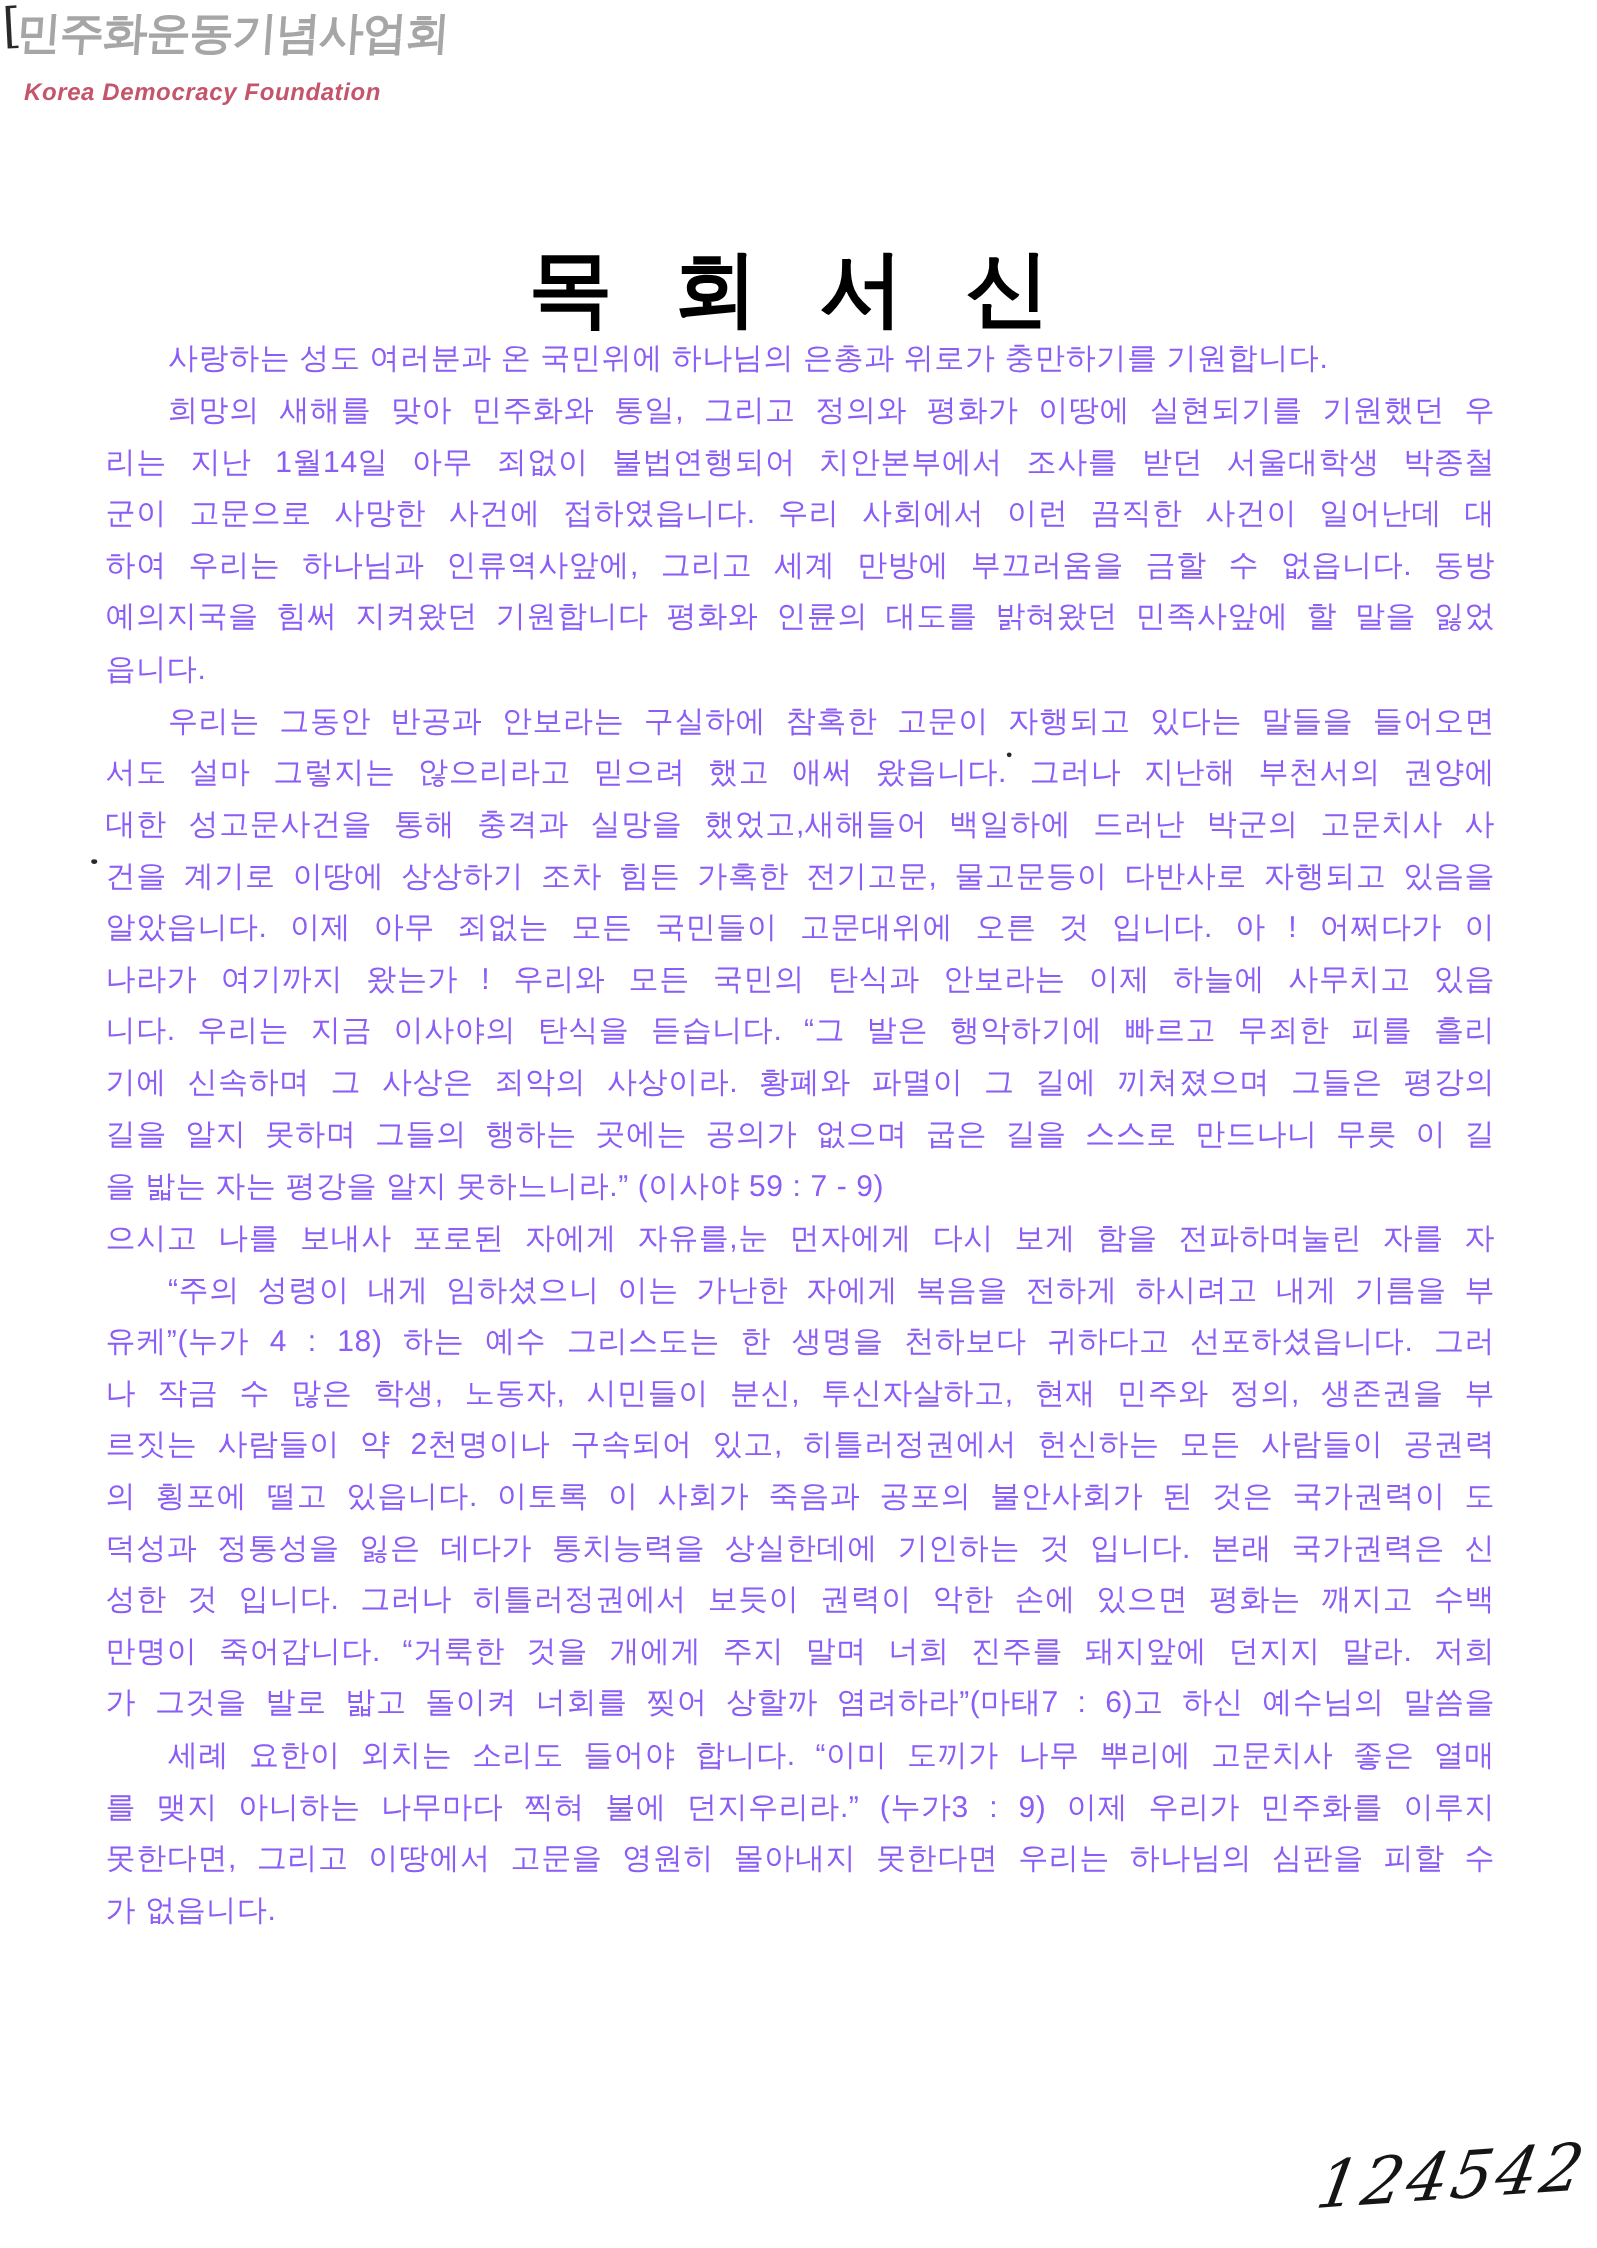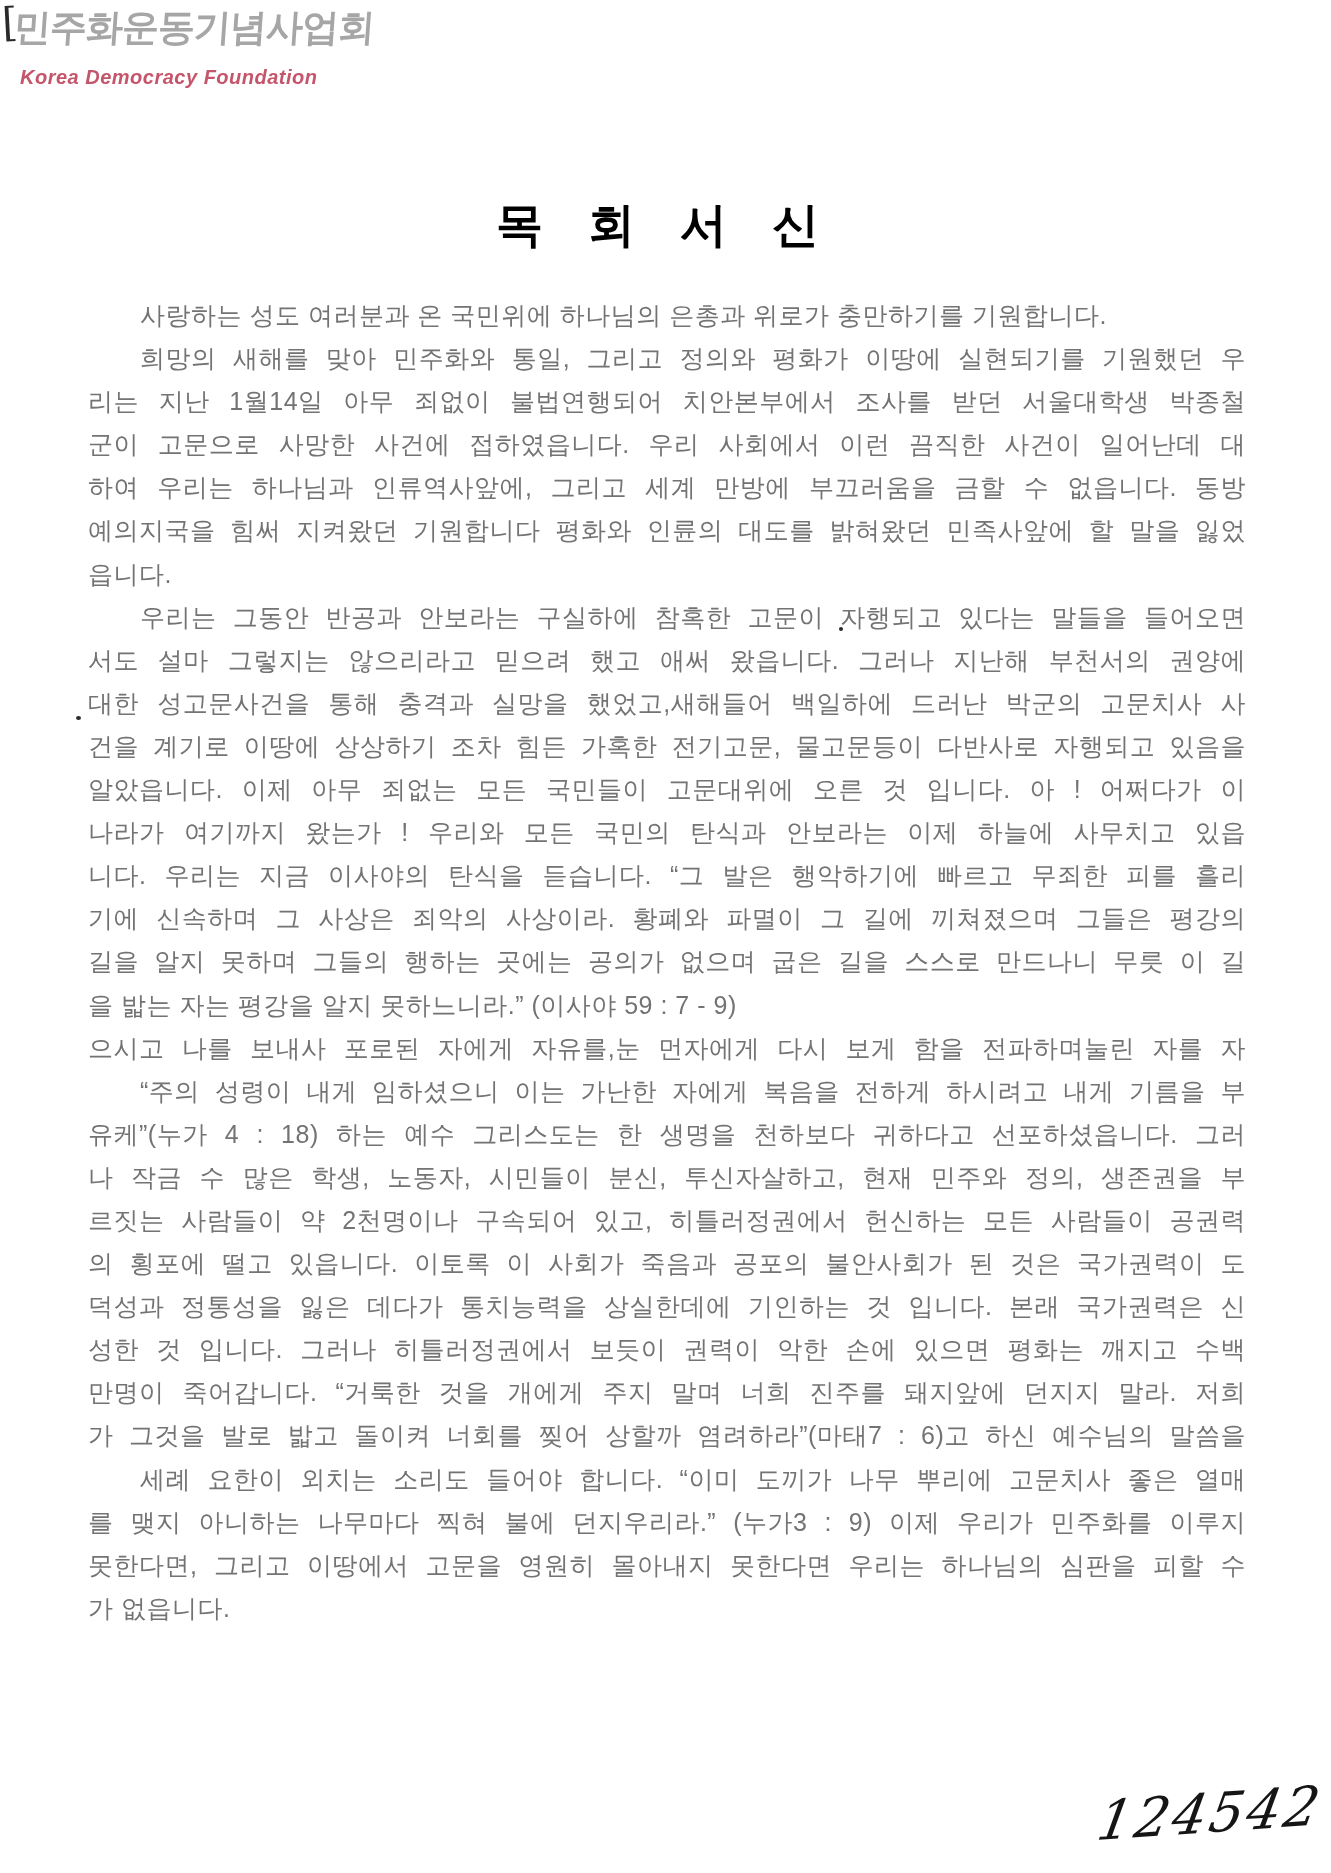--- a/index.html
+++ b/index.html
@@ -61,34 +61,34 @@
   .speck-a { top: 716px; left: 76px;  width: 5px; height: 4px; }
   .speck-b { top: 627px; left: 839px; width: 4px; height: 4px; }
 
   
   .doc-title {
     position: absolute;
     top: 194px;
     left: 0;
     width: 100%;
     text-align: center;
-    font-size: 47px;
+    font-size: 70px;
     font-weight: bold;
     letter-spacing: 16px;
     color: #000000;
     white-space: pre;
   }
 
   
   .doc-body {
     position: absolute;
-    top: 294px;
+    top: 278px;
     left: 88px;
     width: 1158px;
-    color: #737373;
+    color: #8b5cf6;
   }
   .doc-line {
     display: block;
     height: 43.1px;
     line-height: 43.1px;
     font-size: 25px;
     letter-spacing: 0.5px;
     white-space: nowrap;
     overflow: visible;
   }

